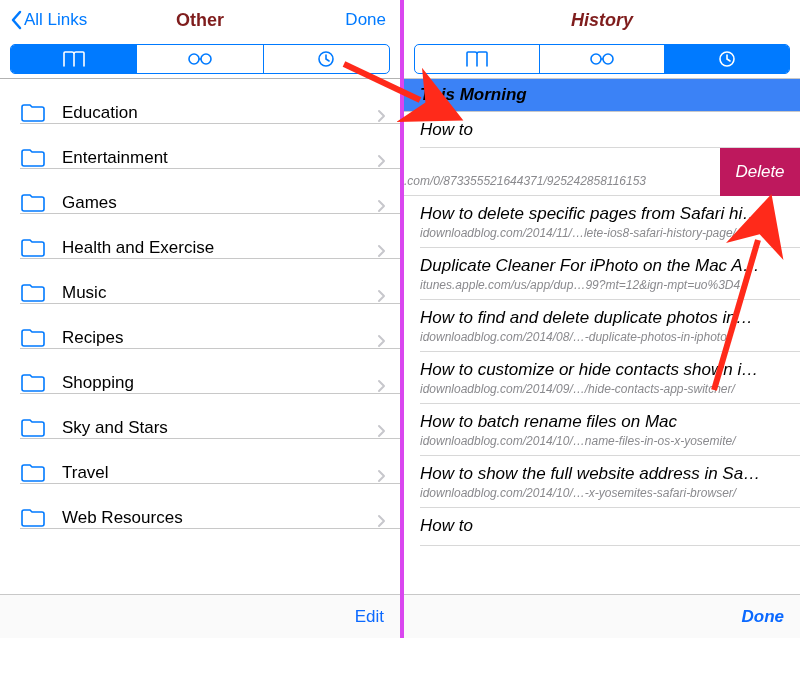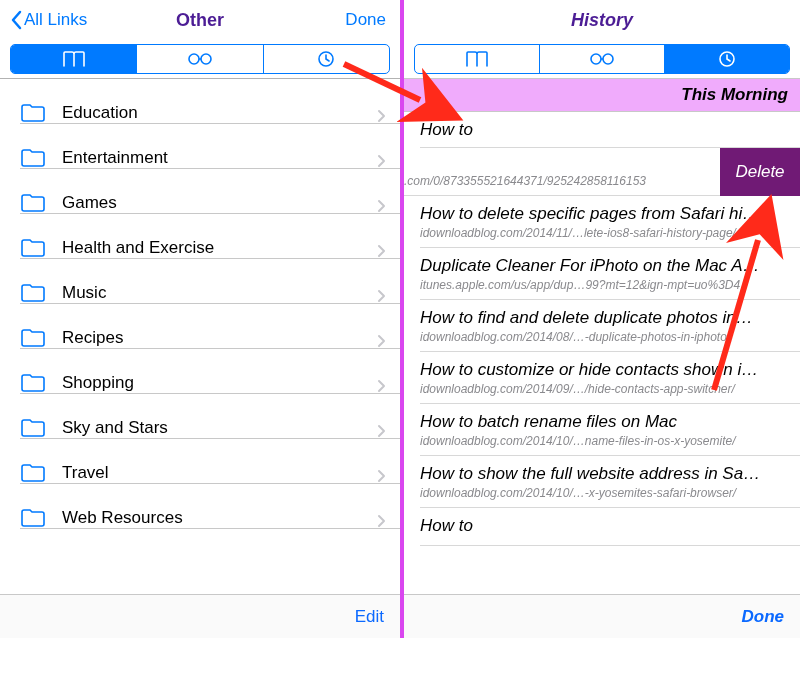--- a/index.html
+++ b/index.html
@@ -3,21 +3,21 @@
 <meta charset="utf-8">
 <style>
   * { box-sizing: border-box; margin: 0; padding: 0; }
   html, body { width: 800px; height: 686px; font-family: -apple-system, "Helvetica Neue", Helvetica, Arial, sans-serif; background:#fff; overflow:hidden; }
   .screens { display:flex; width:800px; height:638px; }
   .screen { width:400px; height:100%; display:flex; flex-direction:column; position:relative; }
   .screen + .screen { border-left:4px solid #d946ef;font-style:italic; }
 
   
   .navbar { height:40px; display:flex; align-items:center; justify-content:center; position:relative; background:#fff; }
-  .navbar .title { font-weight:600; font-size:18px; color:#4c1d95; }
+  .navbar .title { font-weight:600; font-size:18px; color:#7f1d1d; }
   .navbar .left, .navbar .right { position:absolute; top:0; height:40px; display:flex; align-items:center; font-size:17px; color:#007aff; }
   .navbar .left { left:10px; }
   .navbar .right { right:14px; }
   .backchev { margin-right:2px; display:inline-flex; }
 
   
   .segbar { height:38px; padding:4px 10px; background:#fff; }
   .seg { display:flex; height:30px; border:1px solid #007aff; border-radius:5px; overflow:hidden; }
   .seg .segitem { flex:1; display:flex; align-items:center; justify-content:center; border-left:1px solid #007aff; }
   .seg .segitem:first-child { border-left:none; }
@@ -32,33 +32,33 @@
   .list { flex:1; overflow:hidden; background:#fff; }
   .list-inset { padding-left:20px; }
   .row { display:flex; align-items:flex-end; height:44px; }
   .row .folder { margin-right:16px; display:flex; align-items:center; }
   .row .label { flex:1; font-size:17px; color:#000; }
   .row .chev { margin-right:14px; color:#c7c7cc; display:flex; align-items:center; }
   .row-wrap .bb { height:1px; background:#c8c8c8; margin-left:0; }
   .list-inset .row-wrap:last-of-type .bb { display:block; }
 
   
-  .secthead { background:#f0abfc; color:#000; font-weight:600; font-size:17px; padding:6px 12px 6px 16px; border-top:1px solid #c8c8c8; border-bottom:1px solid #c8c8c8;text-align:right; }
+  .secthead { background:#3b82f6; color:#000; font-weight:600; font-size:17px; padding:6px 12px 6px 16px; border-top:1px solid #c8c8c8; border-bottom:1px solid #c8c8c8; }
 
   .hist-list { flex:1; overflow:hidden; }
   .hist-row { padding:8px 12px 8px 16px; position:relative; }
   .hist-row .t { font-size:17px; color:#000; white-space:nowrap; overflow:hidden; text-overflow:ellipsis; }
   .hist-row .u { font-size:12px; color:#8a8a8e; white-space:nowrap; overflow:hidden; text-overflow:ellipsis; margin-top:2px; }
   .hist-row .bb { position:absolute; left:16px; right:0; bottom:0; height:1px; background:#d8d8d8; }
 
   .swiped { display:flex; align-items:stretch; }
   .swiped .content { flex:1; min-width:0; padding:26px 6px 8px 0; position:relative; }
   .swiped .content .u { font-size:12px; color:#8a8a8e; white-space:nowrap; overflow:hidden; text-overflow:clip; }
   .swiped .content .bb { position:absolute; left:0; right:0; bottom:0; height:1px; background:#d8d8d8; }
-  .delete { width:80px; background:#701a75; color:#fff; display:flex; align-items:center; justify-content:center; font-size:17px; }
+  .delete { width:80px; background:#be185d; color:#fff; display:flex; align-items:center; justify-content:center; font-size:17px; }
 
   
   .toolbar { height:44px; border-top:1px solid #c8c8c8; display:flex; align-items:center; justify-content:flex-end; padding:8px 16px; background:#fafafa; }
   .toolbar .tbtn { color:#0b69ff; font-size:17px; }
 
   
   .anno { position:absolute; left:0; top:0; pointer-events:none; }
 </style>
 </head>
 <body>

